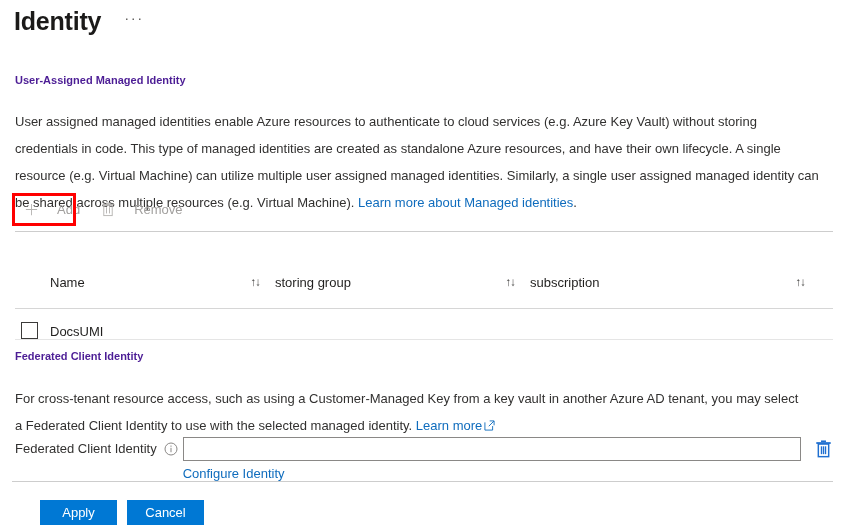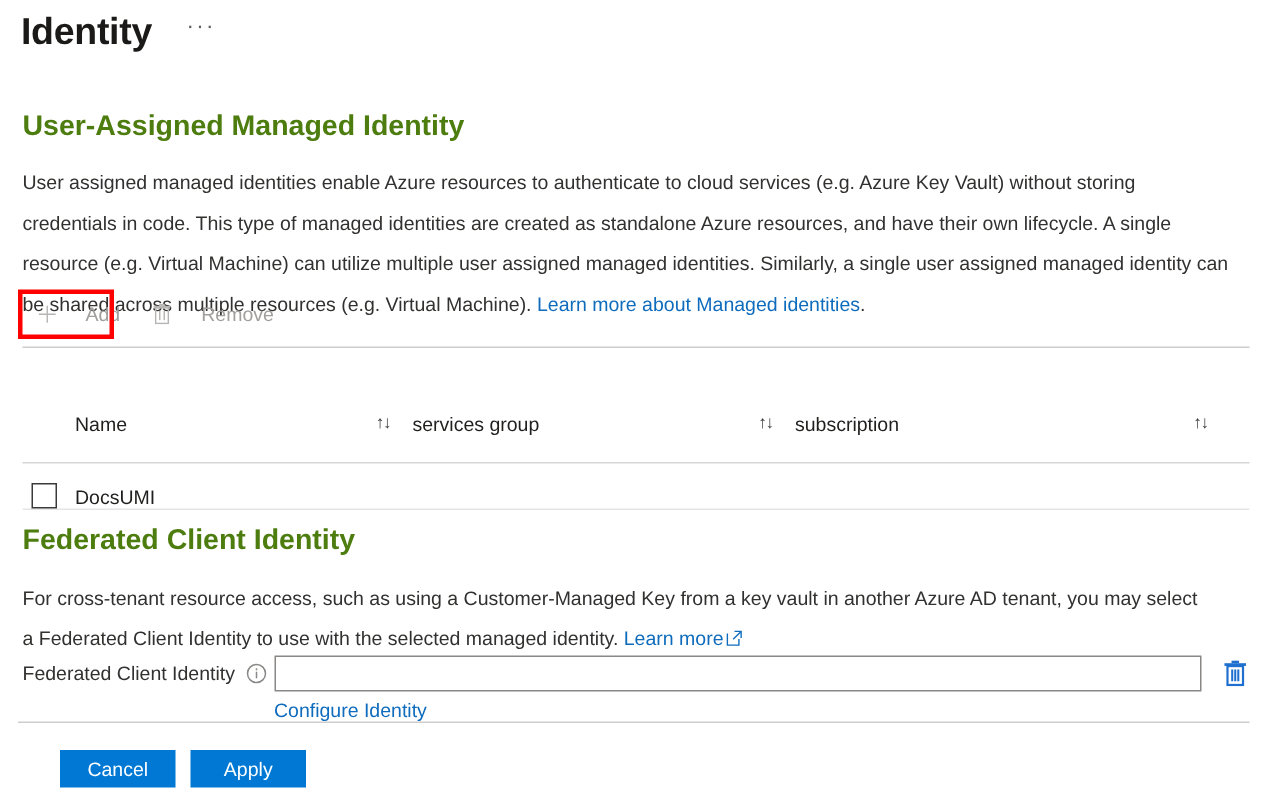--- a/index.html
+++ b/index.html
@@ -45,23 +45,23 @@
     line-height: 12px;
     padding: 4px 3px 10px 3px;
     cursor: pointer;
     user-select: none;
   }
 
   
   .section-heading {
     position: absolute;
     left: 15px;
-    font-size: 19px;
+    font-size: 11px;
     font-weight: 700;
-    color: #4d7c0f;
+    color: #4c1d95;
   }
   #uami-heading { top: 74px; }
   #fci-heading { top: 350px; }
 
   
   .body-text {
     position: absolute;
     left: 15px;
     font-size: 13px;
     line-height: 27px;
@@ -332,21 +332,21 @@
 
   <div class="divider" id="divider-toolbar"></div>
 
   <div class="identity-table">
     <div class="table-head">
       <div class="th th-name">
         <span>Name</span>
         <span class="sort-icon">↑↓</span>
       </div>
       <div class="th th-rg">
-        <span>services group</span>
+        <span>storing group</span>
         <span class="sort-icon">↑↓</span>
       </div>
       <div class="th th-sub">
         <span>subscription</span>
         <span class="sort-icon">↑↓</span>
       </div>
     </div>
 
     <div class="table-row">
       <div class="row-check-cell">
@@ -389,17 +389,17 @@
         <rect x="4.6" y="5.6" width="1.2" height="7" fill="#1f6fd0"></rect>
         <rect x="6.4" y="5.6" width="1.2" height="7" fill="#1f6fd0"></rect>
         <rect x="8.2" y="5.6" width="1.2" height="7" fill="#1f6fd0"></rect>
       </svg>
     </button>
   </div>
 
   <div class="divider" id="divider-footer"></div>
 
   <div class="footer-buttons">
+    <button class="btn-primary">Apply</button>
     <button class="btn-primary">Cancel</button>
-    <button class="btn-primary">Apply</button>
   </div>
 
 </div>
 
 </body></html>

